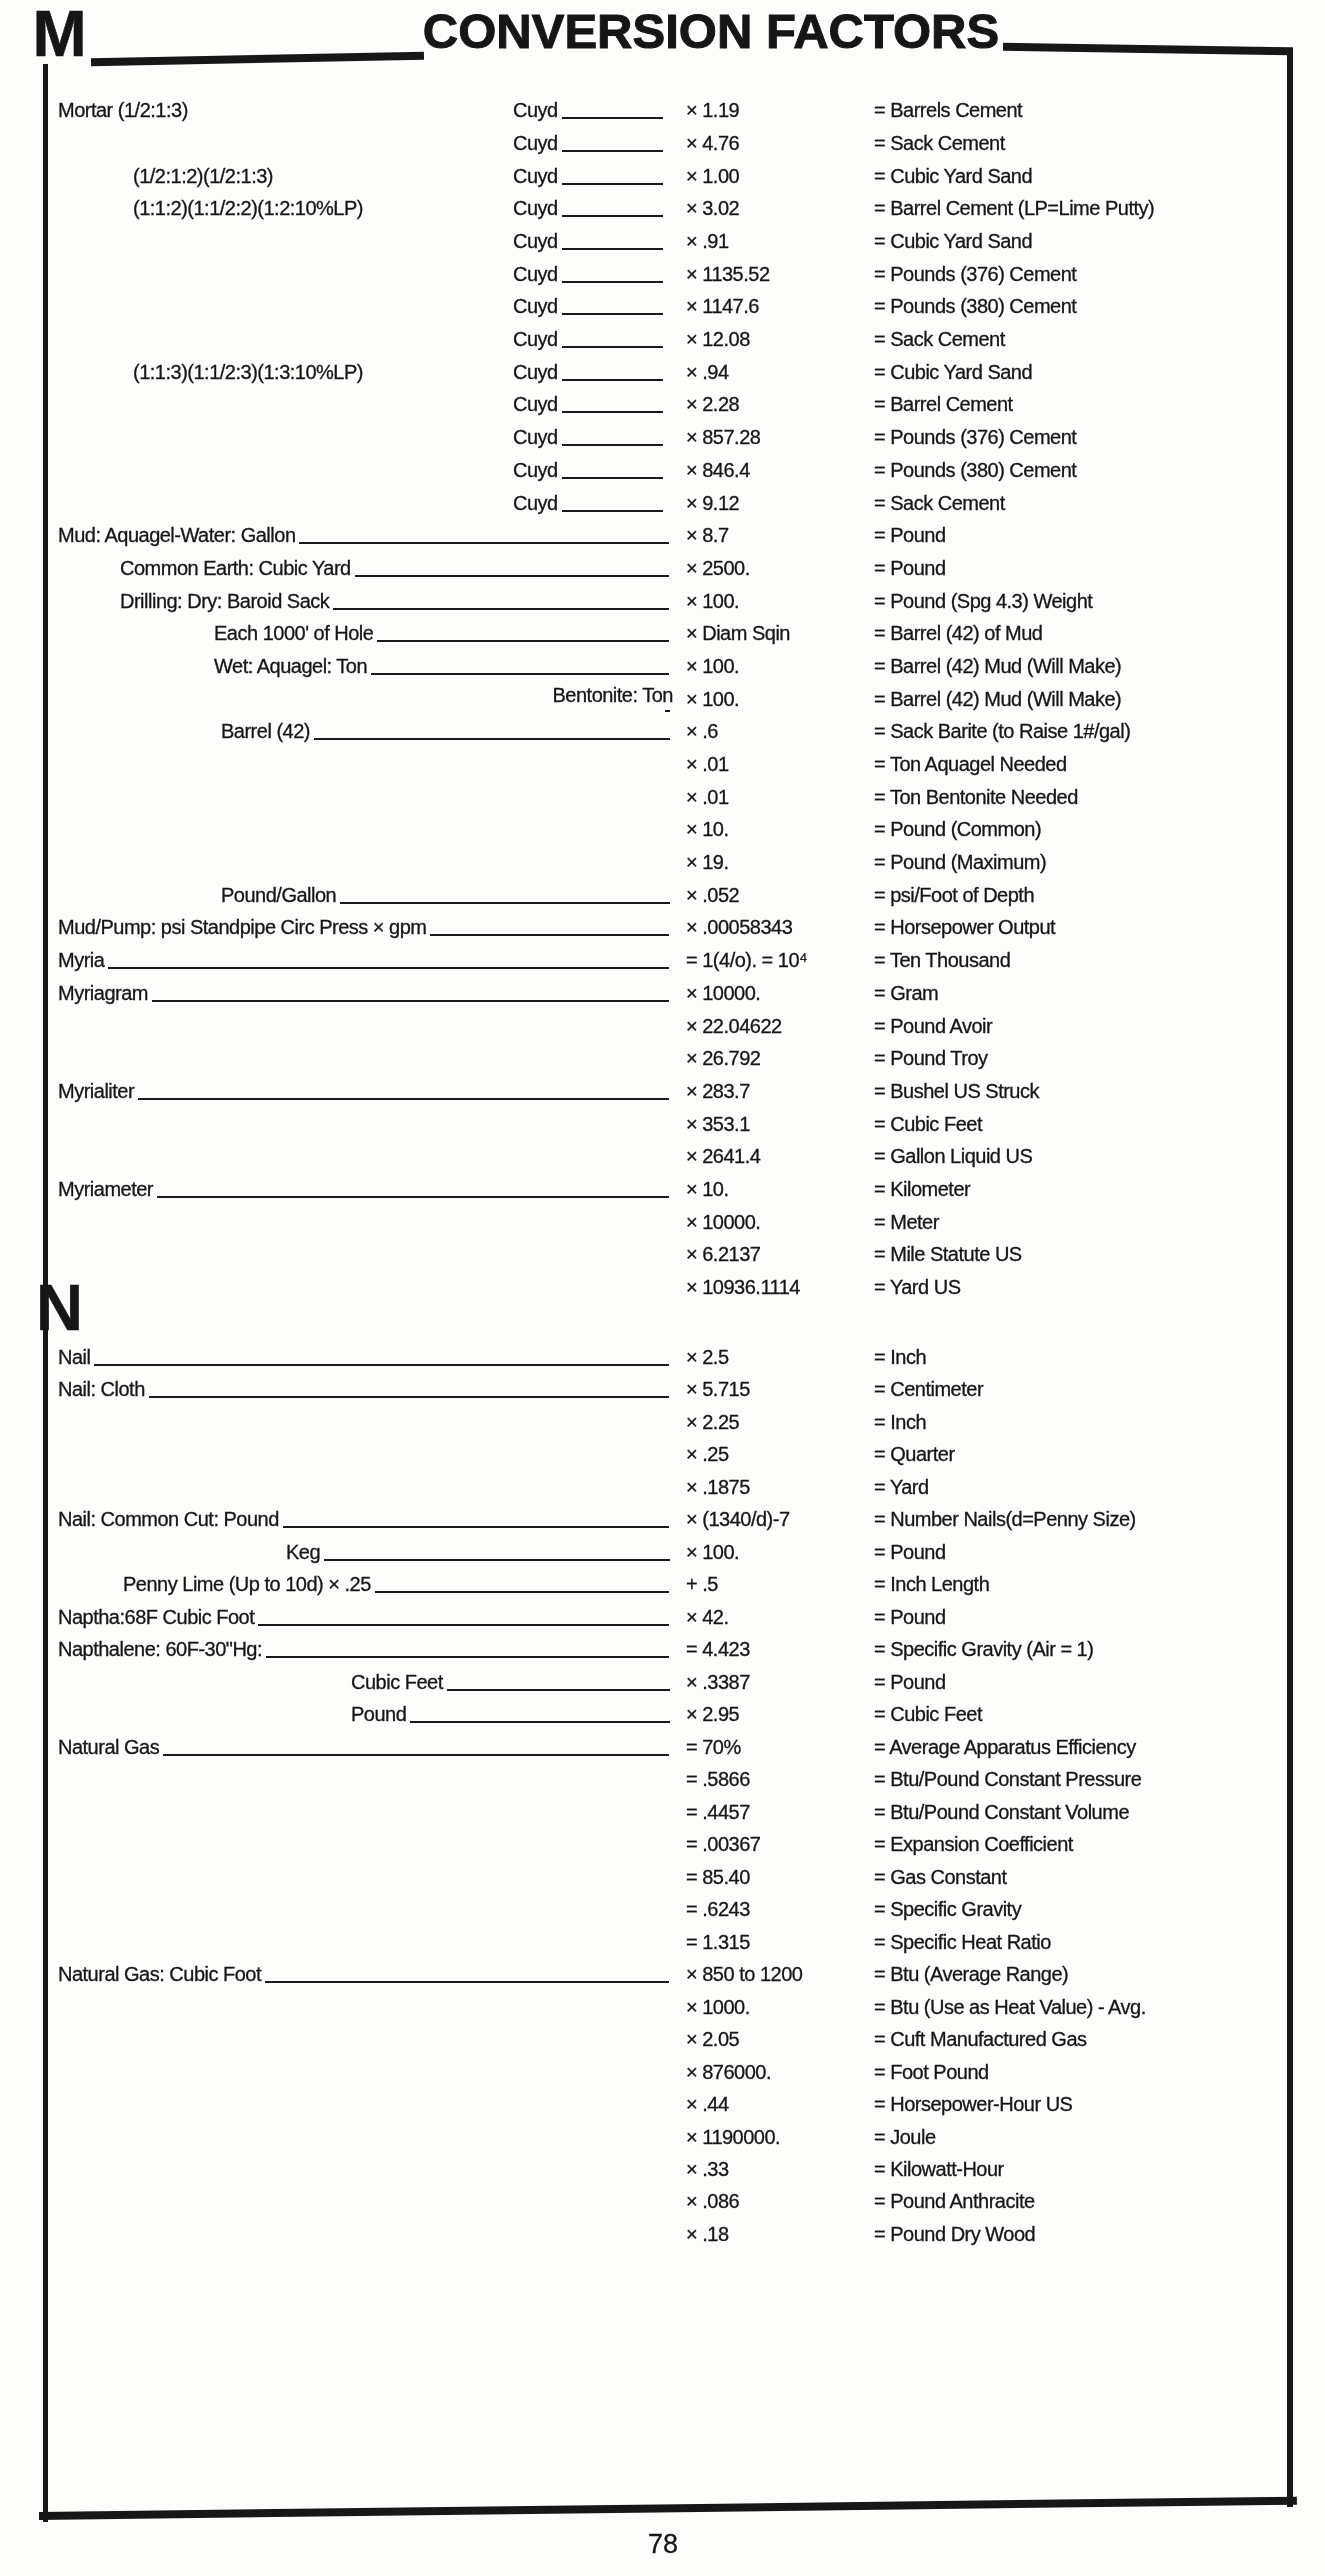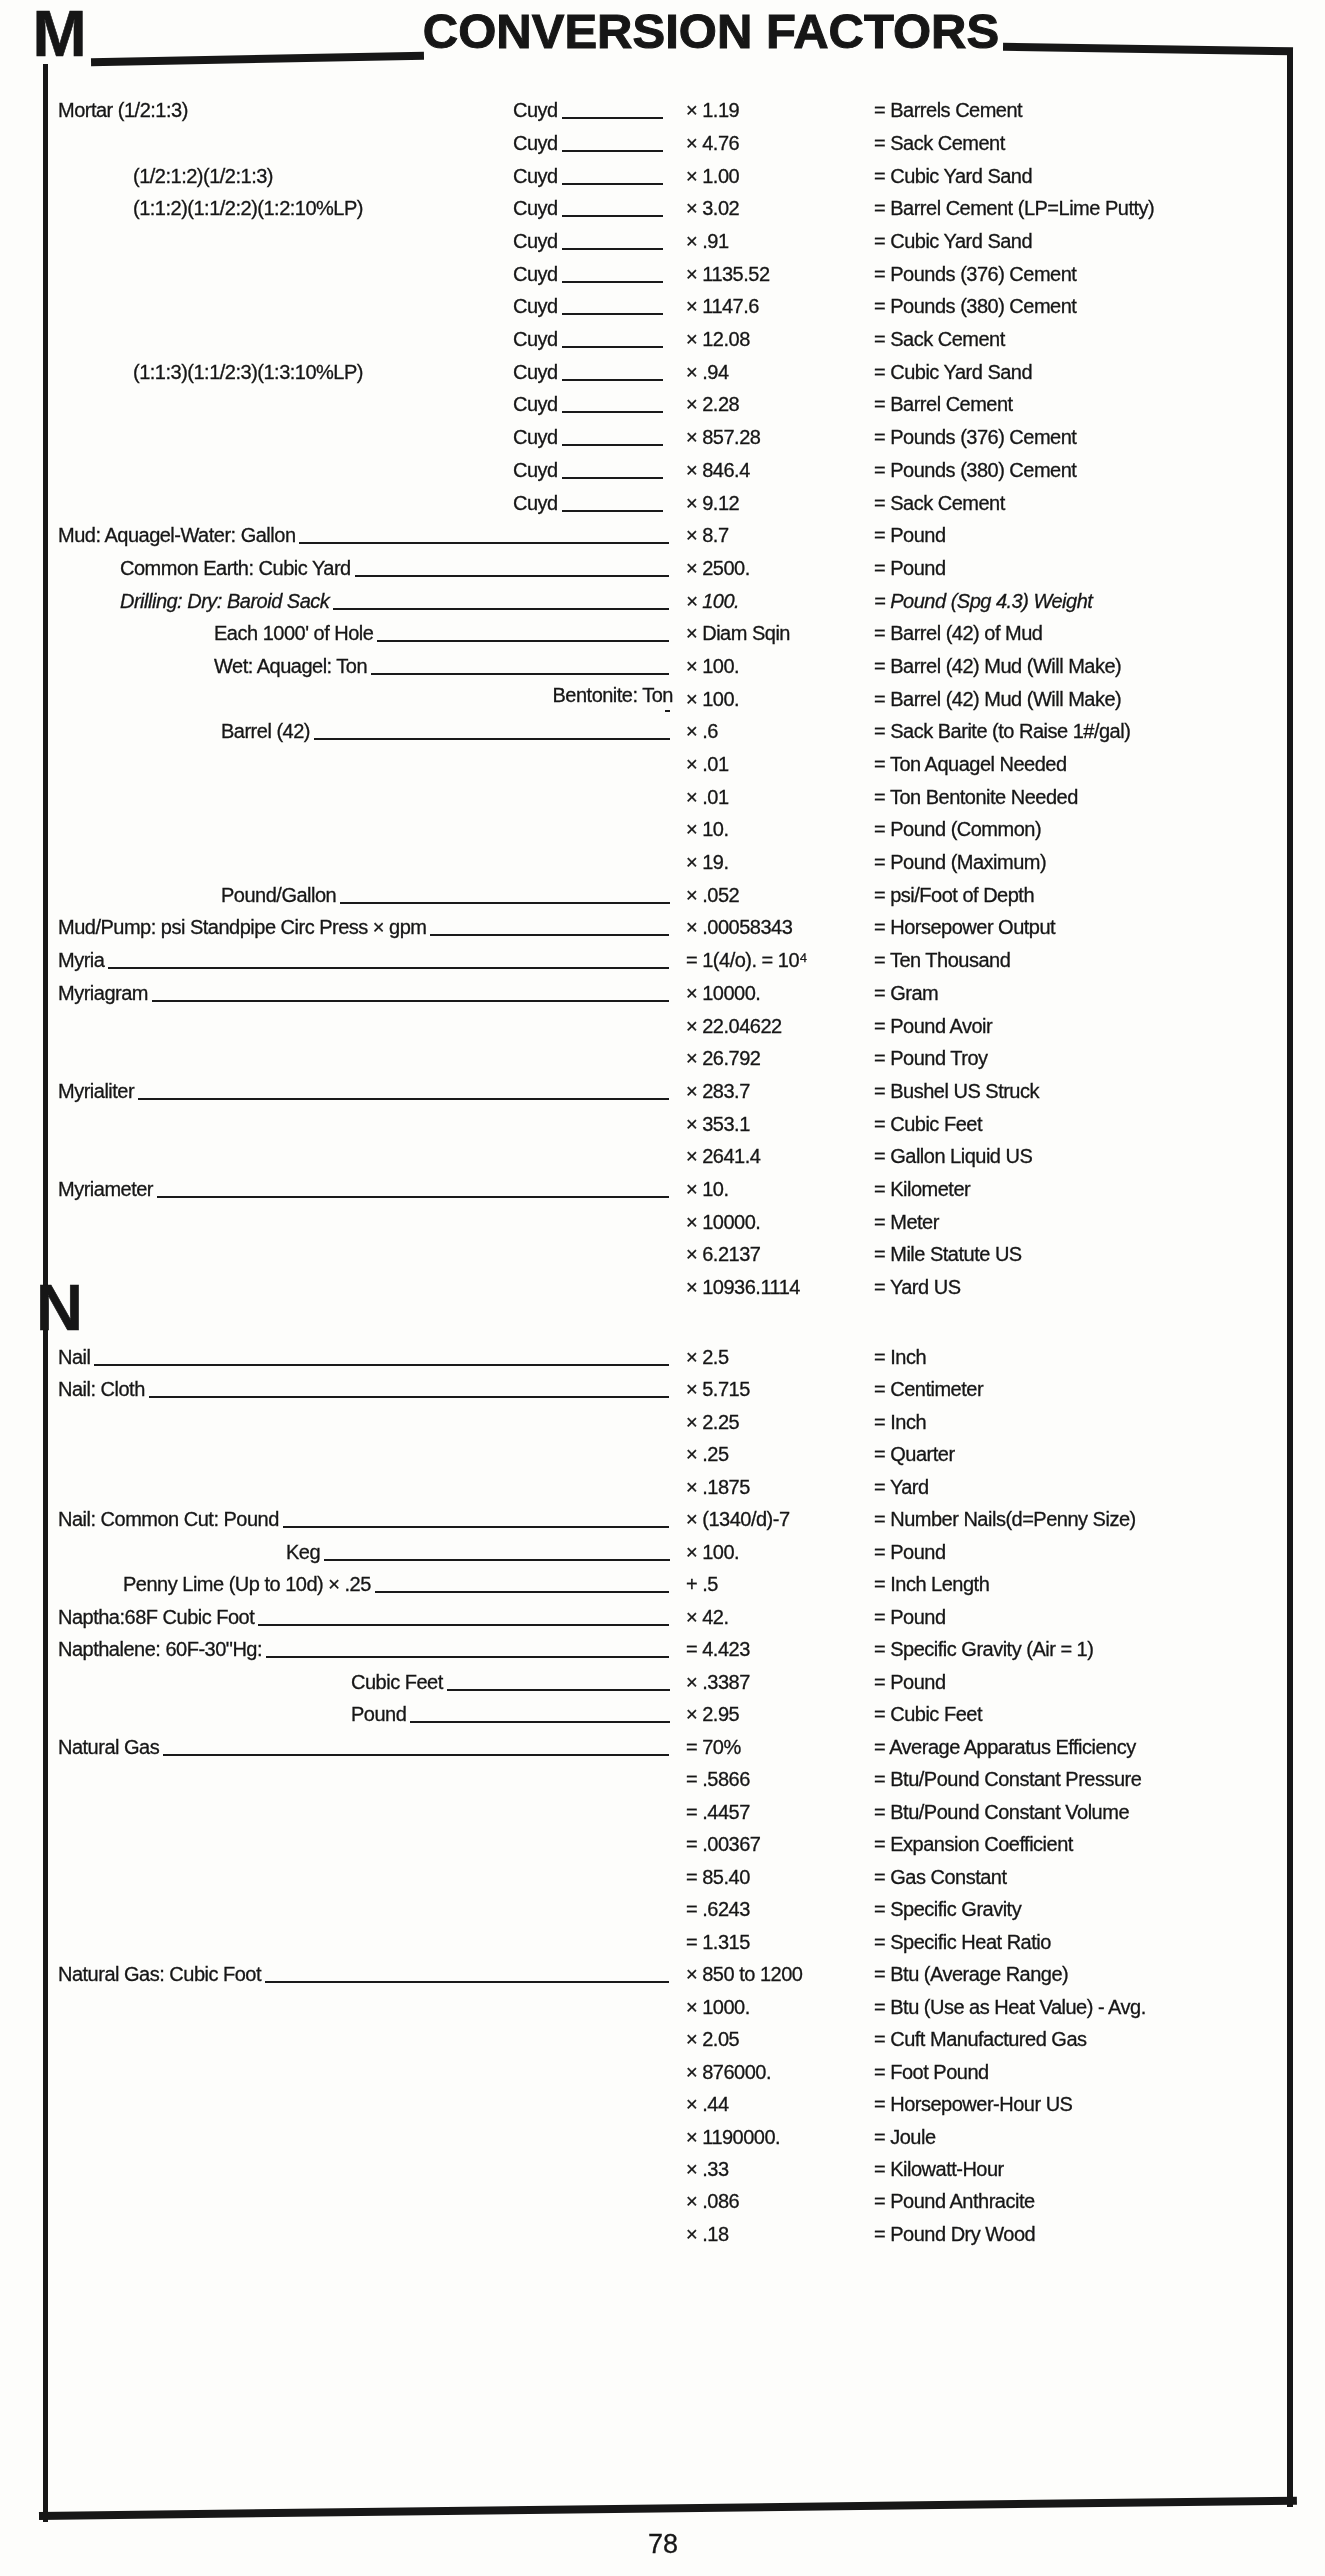--- a/index.html
+++ b/index.html
@@ -180,21 +180,21 @@
         <span class="txt result">= Pound</span>
       </div>
       <div class="row" style="top: 550px;">
         <div class="grp" style="left: 120px; width: 552px;">
           <span class="txt">Common Earth: Cubic Yard</span>
           <div class="leader"></div>
         </div>
         <span class="txt factor">× 2500.</span>
         <span class="txt result">= Pound</span>
       </div>
-      <div class="row" style="top: 583px; font-style: italic;">
+      <div class="row" style="top: 583px;">
         <div class="grp" style="left: 120px; width: 552px;">
           <span class="txt">Drilling: Dry: Baroid Sack</span>
           <div class="leader"></div>
         </div>
         <span class="txt factor">× 100.</span>
         <span class="txt result">= Pound (Spg 4.3) Weight</span>
       </div>
       <div class="row" style="top: 615px;">
         <div class="grp" style="left: 214px; width: 458px;">
           <span class="txt">Each 1000' of Hole</span>

